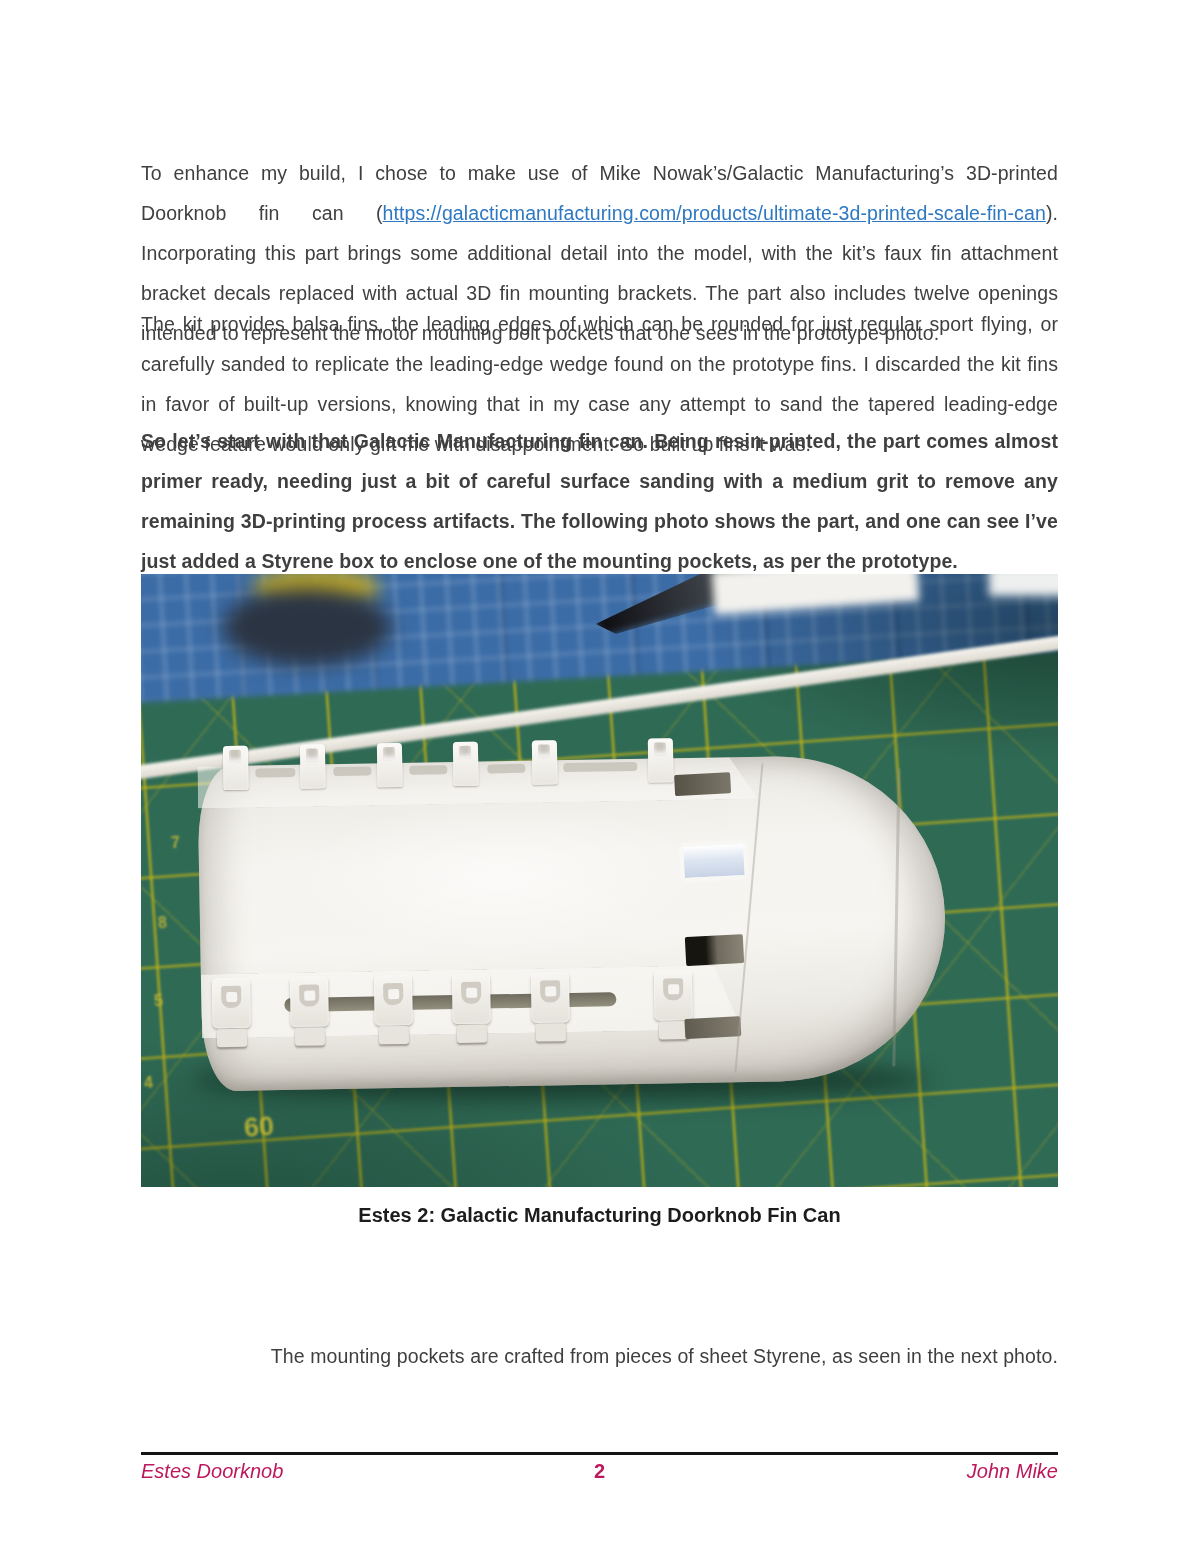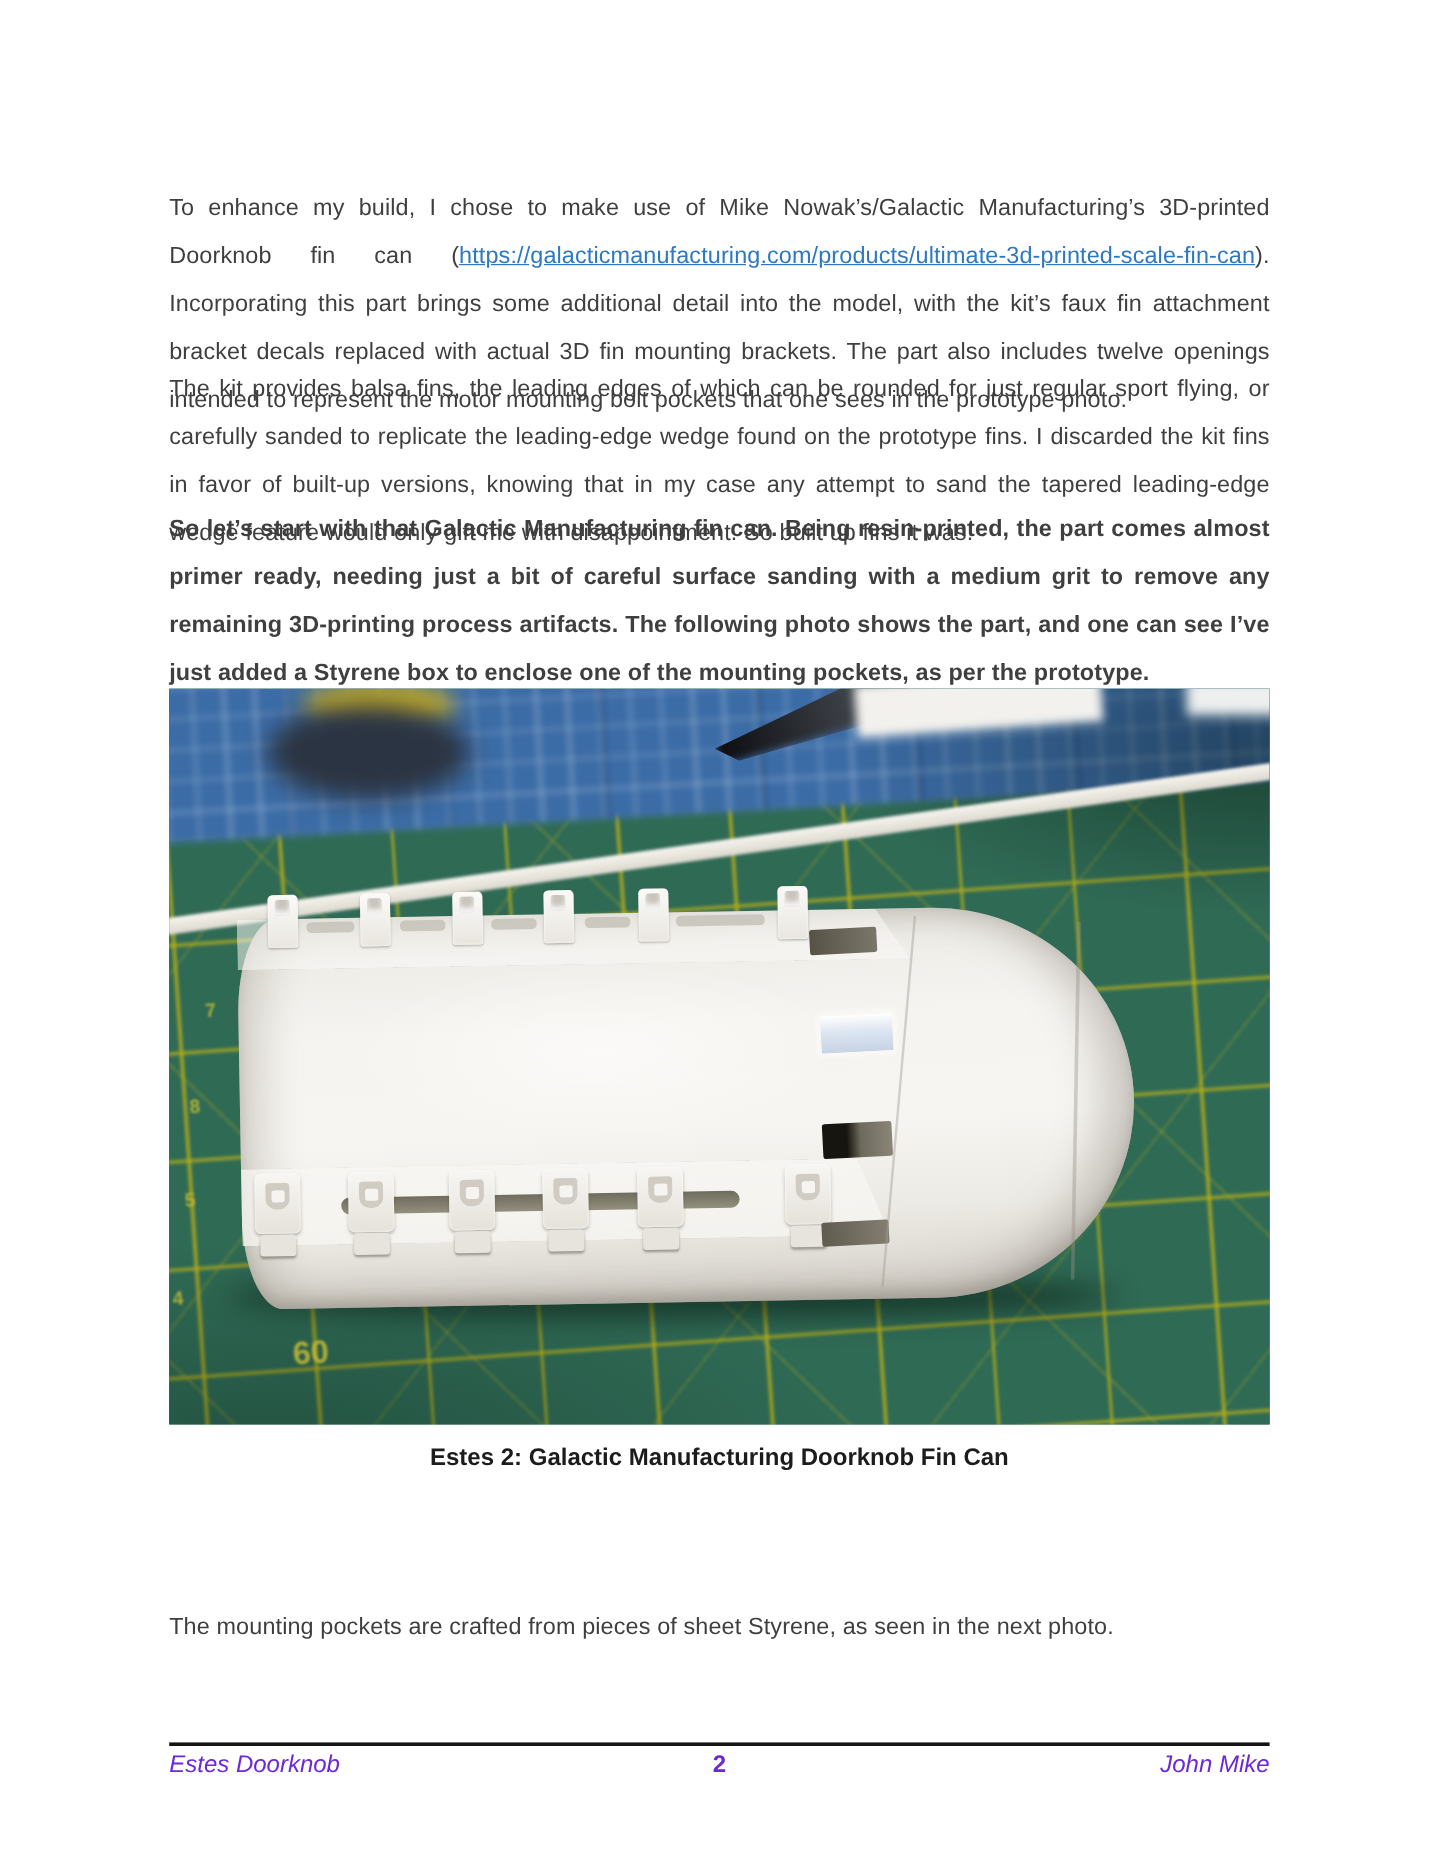--- a/index.html
+++ b/index.html
@@ -4,27 +4,27 @@
 <style>
   html,body{margin:0;padding:0;background:#ffffff;}
   .page{position:relative;width:1200px;height:1553px;background:#ffffff;overflow:hidden;
         font-family:"Liberation Sans", sans-serif;color:#3f3f3f;}
   .content{position:absolute;left:141px;top:0;width:917px;}
   .para{position:absolute;left:0;width:917px;font-size:19.5px;line-height:40px;
         text-align:justify;color:#3f3f3f;letter-spacing:.1px;}
   .para.p1{top:133px;}
   .para.p2{top:284px;}
   .para.p3{top:401px;font-weight:bold;}
-  .para.p4{top:1294px;text-align:left;margin-top:42px;}
+  .para.p4{top:1294px;text-align:right;margin-top:42px;}
   a.doclink{color:#2e78c2;text-decoration:underline;word-break:break-all;}
   .caption{position:absolute;left:0;top:1204px;width:917px;text-align:center;
            font-size:20px;font-weight:bold;color:#1c1c1c;}
   .footer-rule{position:absolute;left:0;top:1452px;width:917px;height:3px;background:#141414;}
   .footer-row{position:absolute;left:0;top:1460px;width:917px;display:flex;align-items:baseline;
-              font-size:20px;color:#6d28d9;}
+              font-size:20px;color:#be185d;}
   .footer-row .f-left{flex:1;text-align:left;font-style:italic;}
   .footer-row .f-center{width:60px;text-align:center;font-weight:bold;font-style:normal;}
   .footer-row .f-right{flex:1;text-align:right;font-style:italic;}
 
   
   .photo{position:absolute;left:0;top:574px;width:917px;height:613px;overflow:hidden;
          background:#2e6853;box-shadow:inset 0 0 70px rgba(0,0,0,.16);}
   .photo *{position:absolute;}
   .mat-green{left:-80px;top:-80px;width:1100px;height:800px;background-color:#2f6a55;
     background-image:

